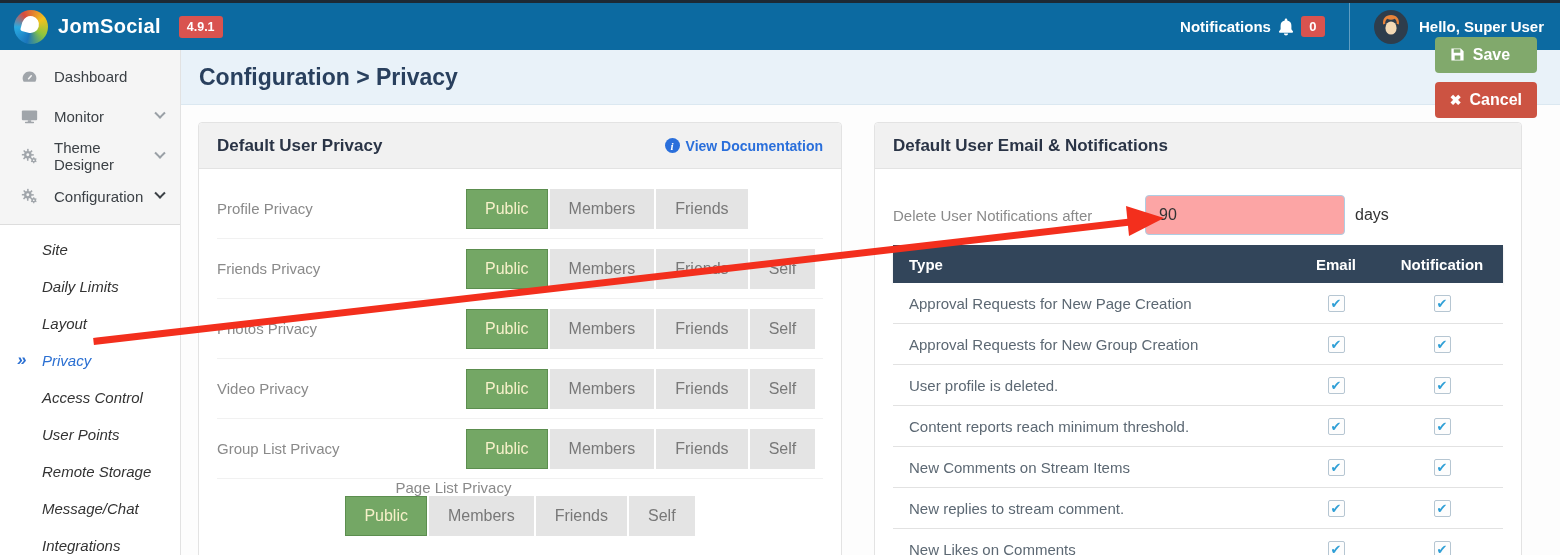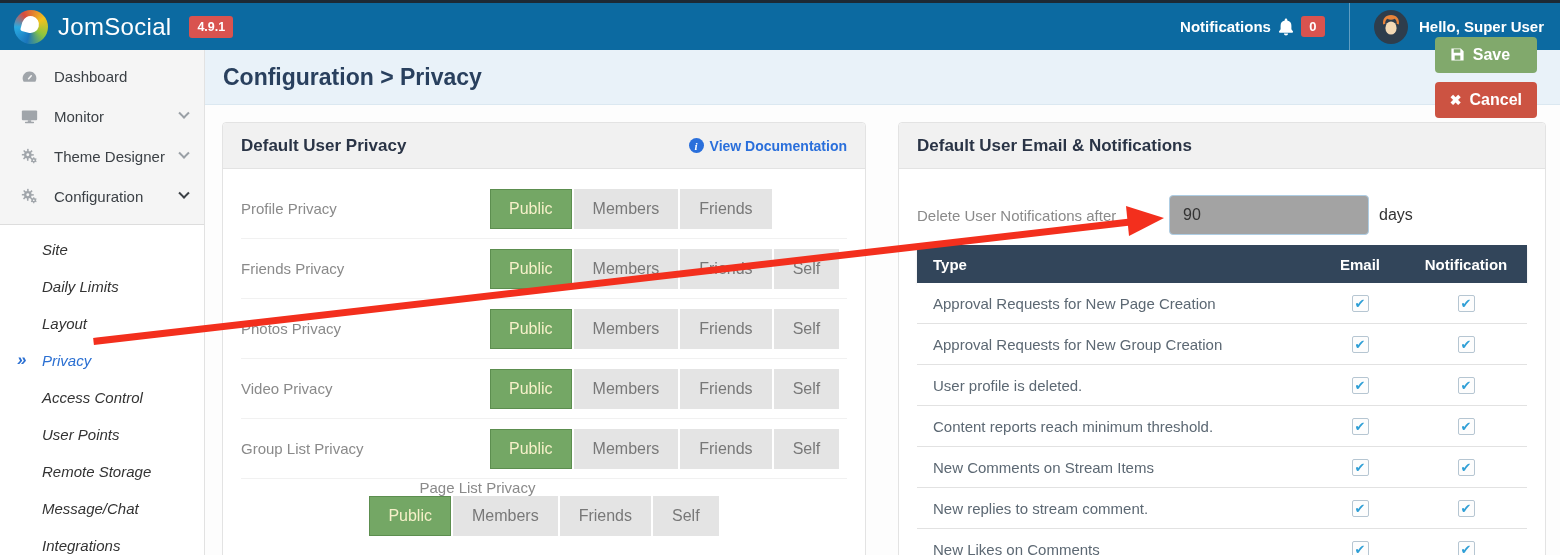--- a/index.html
+++ b/index.html
@@ -8,35 +8,35 @@
 
   
   .topstrip { height:3px; background:#1d2935; }
   .topbar { height:47px; background:#0c6aa1; display:flex; align-items:center;
     padding:0 16px 0 14px; color:#fff; }
   .brandwrap { display:flex; align-items:center; gap:10px; }
   .logo { width:34px; height:34px; border-radius:50%; position:relative;
     background:conic-gradient(from -30deg,#d84b3e,#f2c21d 85deg,#8cc63f 155deg,#1b75bb 225deg,#29abe2 300deg,#d84b3e 360deg); }
   .logo::after { content:""; position:absolute; left:8px; top:6px; width:17px; height:17px;
     border-radius:50% 50% 50% 10%; background:#fff; transform:rotate(15deg); }
-  .brand { font-size:24px; font-weight:normal; letter-spacing:.3px; }
+  .brand { font-size:20px; font-weight:bold; letter-spacing:.3px; }
   .verbadge { background:#d9534f; color:#fff; font-size:12.5px; font-weight:bold;
     padding:4px 8px; border-radius:3px; margin-left:8px; }
   .tb-right { margin-left:auto; display:flex; align-items:center; height:100%; }
   .notifwrap { display:flex; align-items:center; gap:5px; padding-right:24px; }
   .notiflabel { font-size:15px; font-weight:bold; }
   .countbadge { background:#d9534f; color:#fff; font-size:13px; font-weight:bold;
     min-width:24px; height:21px; border-radius:3px; display:flex; align-items:center; justify-content:center; }
   .tb-div { width:1px; height:47px; background:rgba(255,255,255,.35); }
   .userwrap { display:flex; align-items:center; gap:11px; padding-left:24px; }
   .greeting { font-size:15px; font-weight:bold; }
 
   
   .app { display:flex; height:505px; }
-  .sidebar { width:205px; background:#fff; border-right:1px solid #e2e2e2; flex:none; }
+  .sidebar { width:181px; background:#fff; border-right:1px solid #e2e2e2; flex:none; }
   .sb-main { background:#f5f5f5; border-bottom:1px solid #ddd; padding:6px 0 8px; }
   .sb-item { height:40px; display:flex; align-items:center; padding:0 16px 0 20px;
     cursor:pointer; color:#3c4146; font-size:15px; }
   .sb-ic { width:18px; height:18px; margin-right:16px; display:flex; align-items:center;
     justify-content:center; flex:none; }
   .sb-lb { flex:1; }
   .chev { width:8px; height:8px; border-right:2px solid #9aa0a6; border-bottom:2px solid #9aa0a6;
     transform:rotate(45deg) translate(-2px,-2px); }
   .chev.dark { border-color:#3c4146; }
   .sb-sublist { padding-top:6px; }
@@ -79,21 +79,21 @@
   .segs { display:flex; gap:2px; }
   .seg { height:40px; padding:0 18px; border:1px solid #e4e4e4; background:#e4e4e4;
     color:#787878; font-size:16px; font-family:inherit; cursor:pointer; }
   .seg.sel { background:#74a765; border-color:#5c8e4f; color:#f6f0c9; }
 
   
   .n-body { padding:26px 18px 0; }
   .del-row { display:flex; align-items:center; margin-bottom:10px; }
   .del-lb { width:252px; font-size:15px; color:#8a8a8a; flex:none; }
   .del-input { width:200px; height:40px; border:1px solid #aecde3; border-radius:4px;
-    padding:0 13px; font-size:16px; color:#333; font-family:inherit; background:#a3a3a3; }
+    padding:0 13px; font-size:16px; color:#333; font-family:inherit; background:#fca5a5; }
   .del-unit { margin-left:10px; font-size:16px; color:#333; }
   .ntable { margin-top:10px; }
   .thead { display:flex; align-items:center; height:38px; background:#32455a; color:#fff;
     font-size:15px; font-weight:bold; box-shadow:0 2px 2px rgba(0,0,0,.12); }
   .tc { padding-left:16px; }
   .tc.type { flex:1; }
   .tc.cEmail { width:90px; padding:0; text-align:center; }
   .tc.cNotif { width:122px; padding:0; text-align:center; }
   .trow { display:flex; align-items:center; height:41px; border-bottom:1px solid #e2e2e2;
     font-size:15px; color:#5c6873; background:#fff; }

